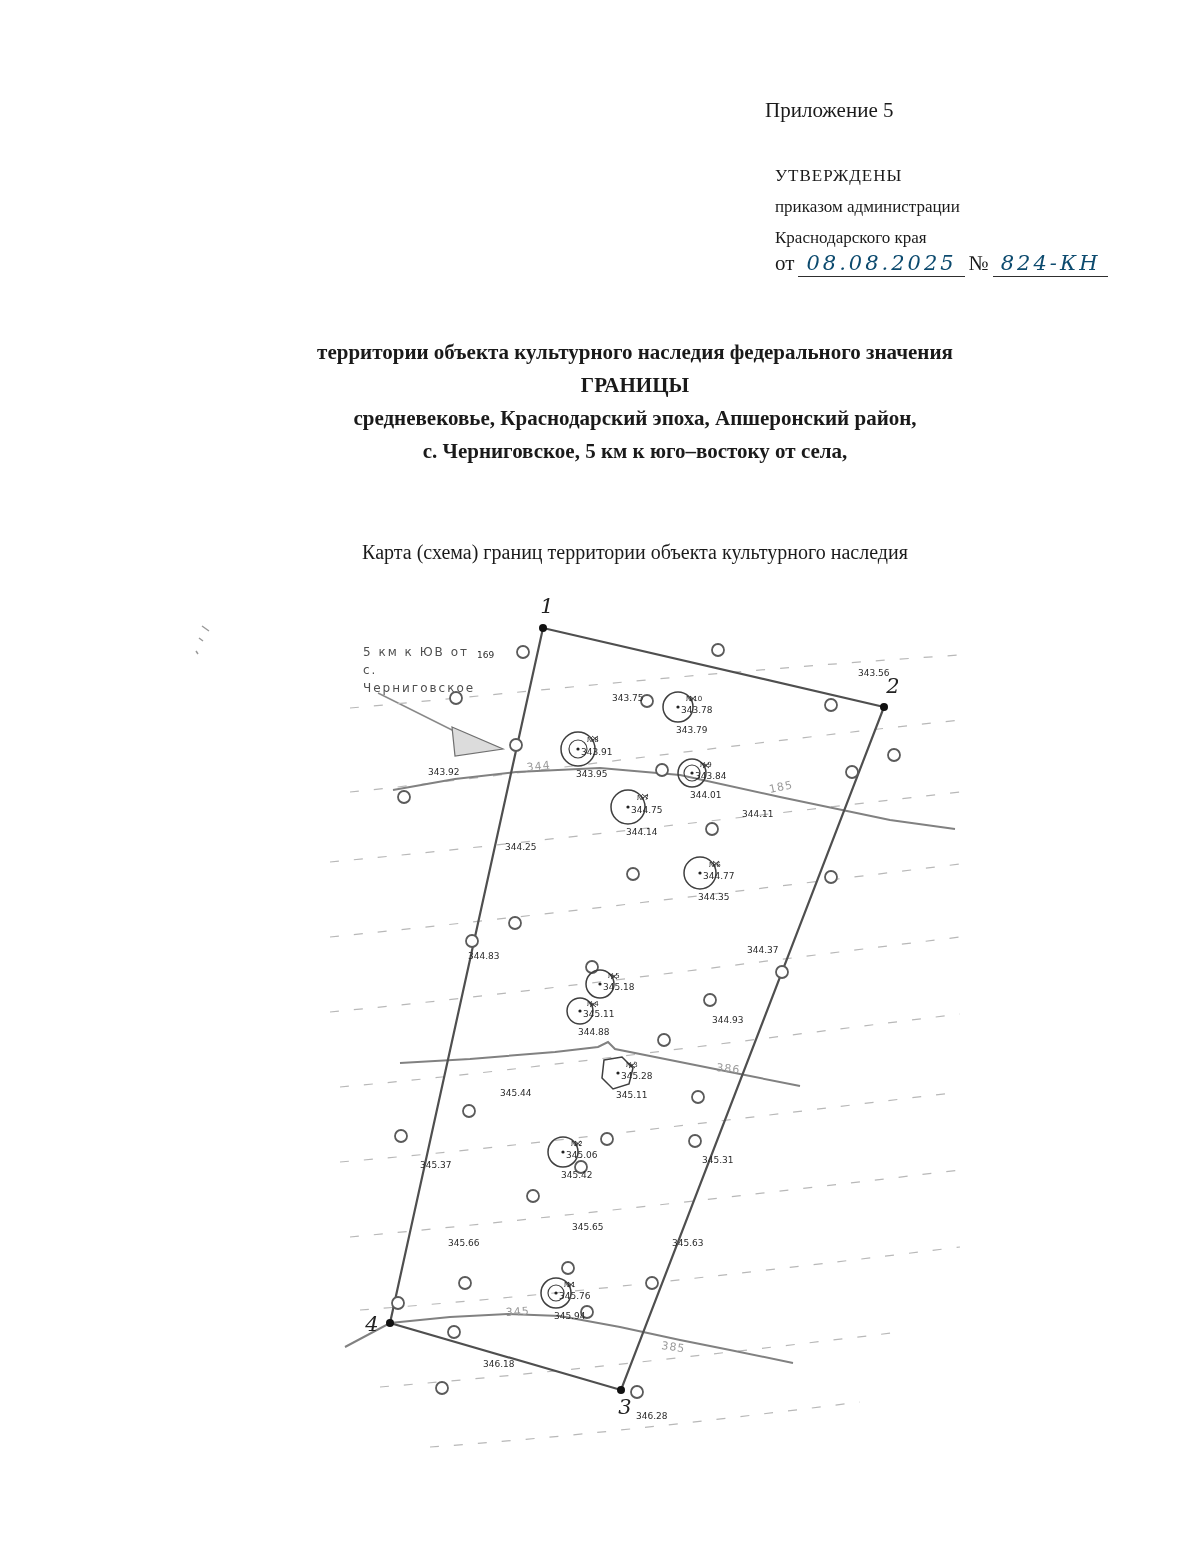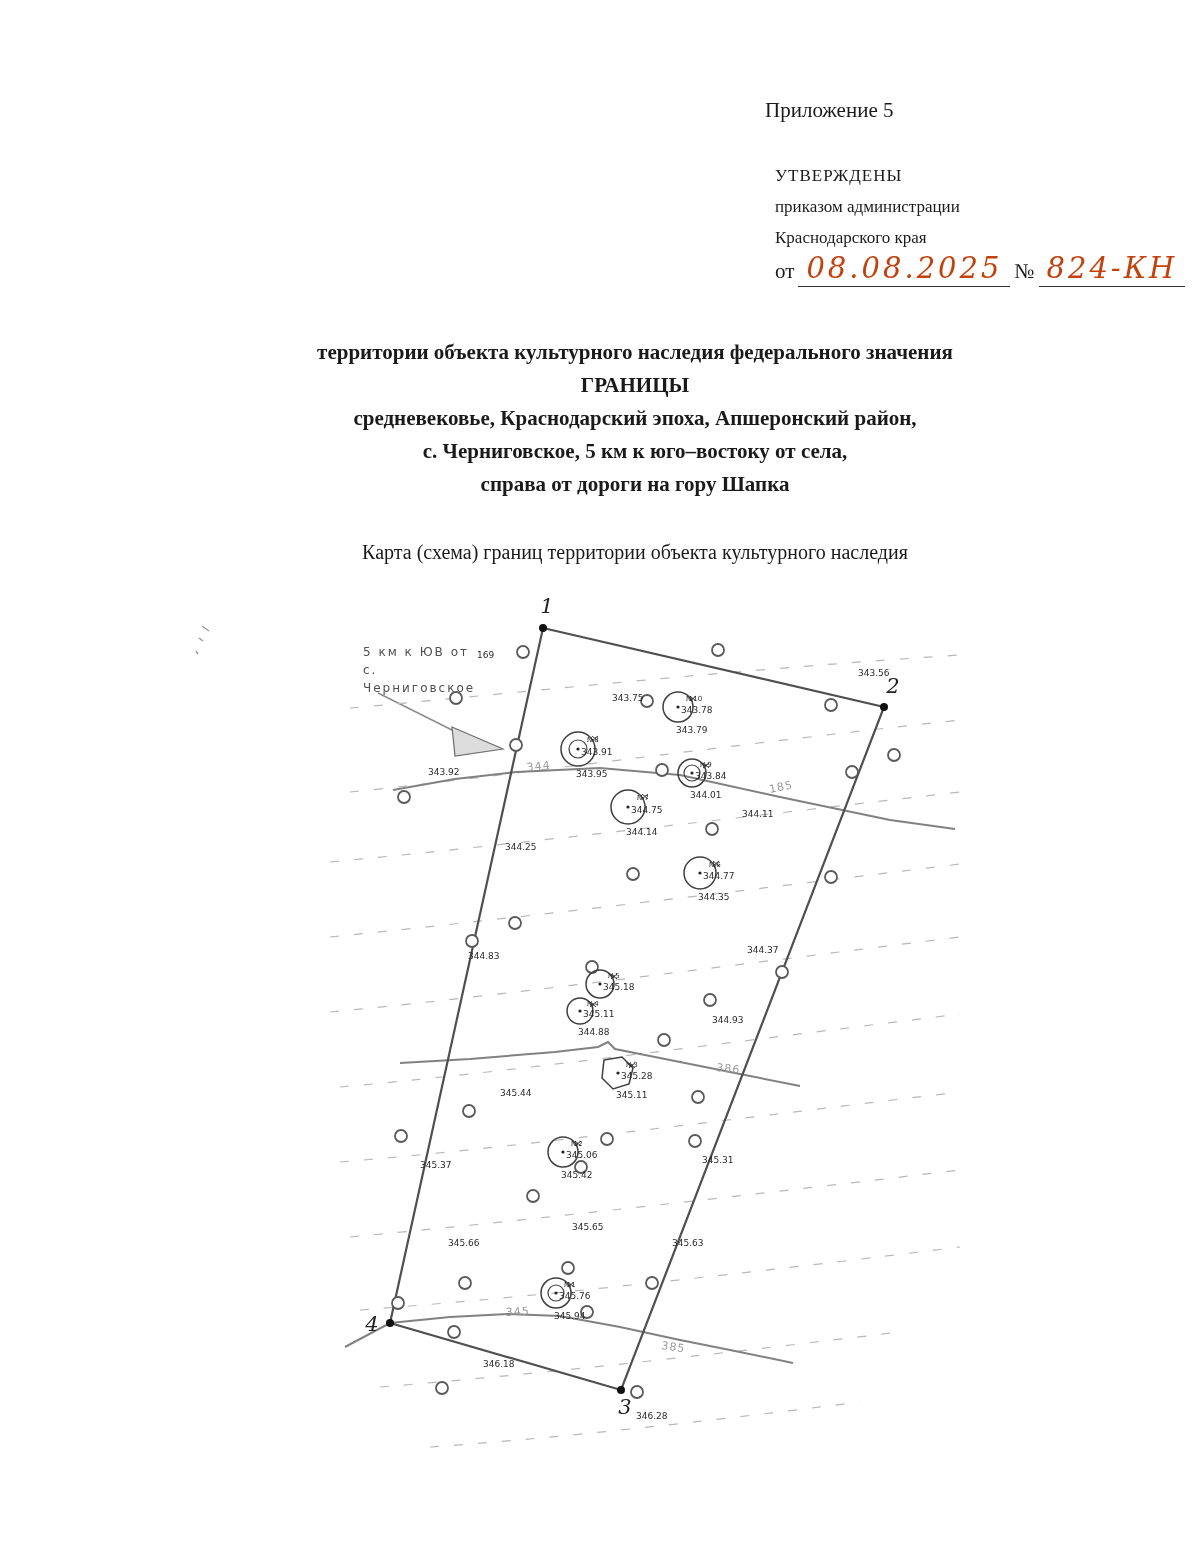--- a/index.html
+++ b/index.html
@@ -7,22 +7,22 @@
     width:1200px;height:1553px;position:relative;background:#ffffff;
     font-family:"Liberation Serif", serif;color:#1a1a1a;overflow:hidden;
   }
   .abs{position:absolute;}
   
   .appendix{left:765px;top:98px;font-size:21px;}
   .approve{left:775px;top:160px;font-size:17px;line-height:31px;}
   .approve .caps{letter-spacing:1px;}
   .order-line{left:775px;top:251px;font-size:21px;white-space:nowrap;}
   .hand{
-    font-family:"DejaVu Serif", serif;font-style:italic;font-size:29px;
-    letter-spacing:3px;color:#c2410c;display:inline-block;text-align:center;
+    font-family:"DejaVu Serif", serif;font-style:italic;font-size:21px;
+    letter-spacing:3px;color:#0c4a6e;display:inline-block;text-align:center;
     border-bottom:1.6px solid #2e2e2e;padding:0 8px 1px 8px;margin:0 4px;
   }
   
   .title-block{left:70px;top:337px;width:1130px;text-align:center;font-weight:bold;font-size:21px;line-height:31px;}
   .title-block .h{display:block;margin-bottom:2px;}
   .map-caption{left:70px;top:541px;width:1130px;text-align:center;font-size:20px;font-weight:normal;}
   
   #map-svg{position:absolute;left:0;top:0;}
   .contour{fill:none;stroke:#b8b8b8;stroke-width:1.2;stroke-dasharray:9 15;}
   .road{fill:none;stroke:#818181;stroke-width:2;}
@@ -52,21 +52,20 @@
 
 <div class="abs order-line">
   <span>от</span><span class="hand">08.08.2025</span><span>№</span><span class="hand">824-КН</span>
 </div>
 
 <div class="abs title-block">
   <span class="h">территории объекта культурного наследия федерального значения</span>
   <span class="h">ГРАНИЦЫ</span>
   <span class="h">средневековье, Краснодарский эпоха, Апшеронский район,</span>
   <span class="h">с. Черниговское, 5 км к юго–востоку от села,</span>
-  <span class="h">справа от дороги на гору Шапка</span>
 </div>
 
 <div class="abs map-caption">Карта (схема) границ территории объекта культурного наследия</div>
 
 <svg id="map-svg" width="1200" height="1553" viewBox="0 0 1200 1553" xmlns="http://www.w3.org/2000/svg">
 
   <path class="artifact" d="M202,626 l7,5 m-10,7 l4,3 m-7,10 l2,3"></path>
   <line class="arrow-line" x1="378" y1="693" x2="462" y2="735"></line>
   <polygon class="arrow-head" points="452,727 503,749 455,756"></polygon>
 

